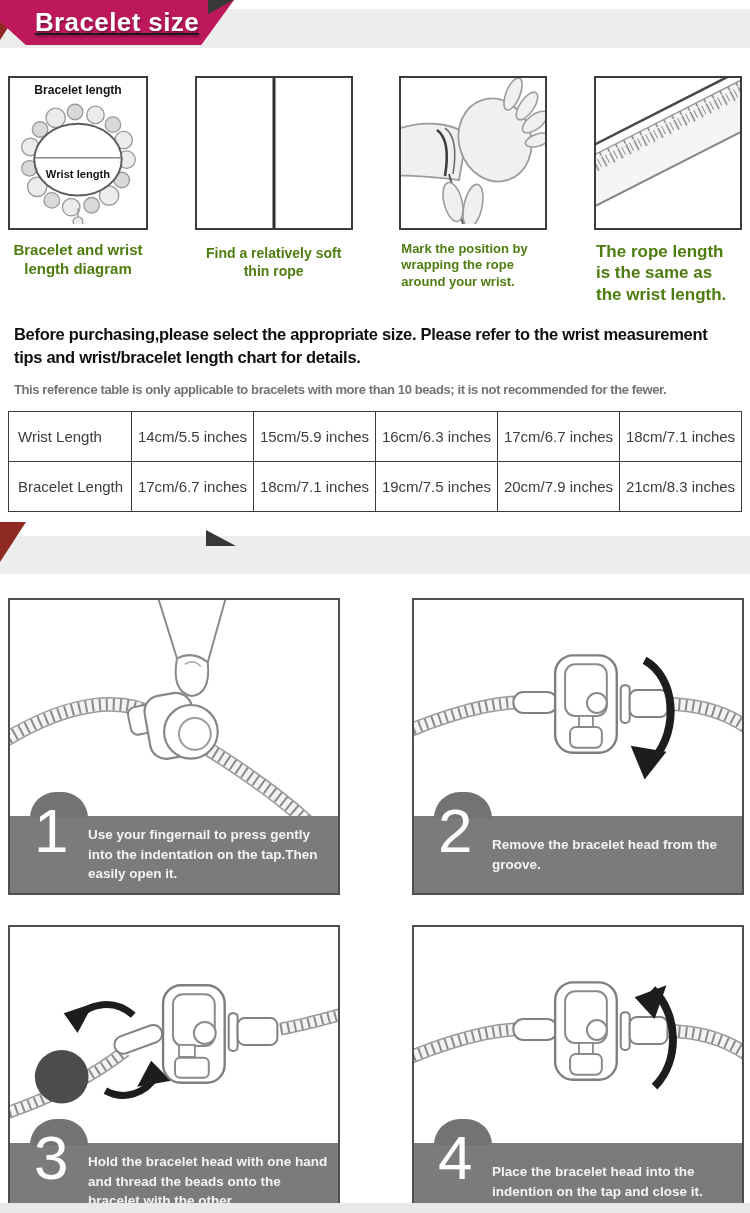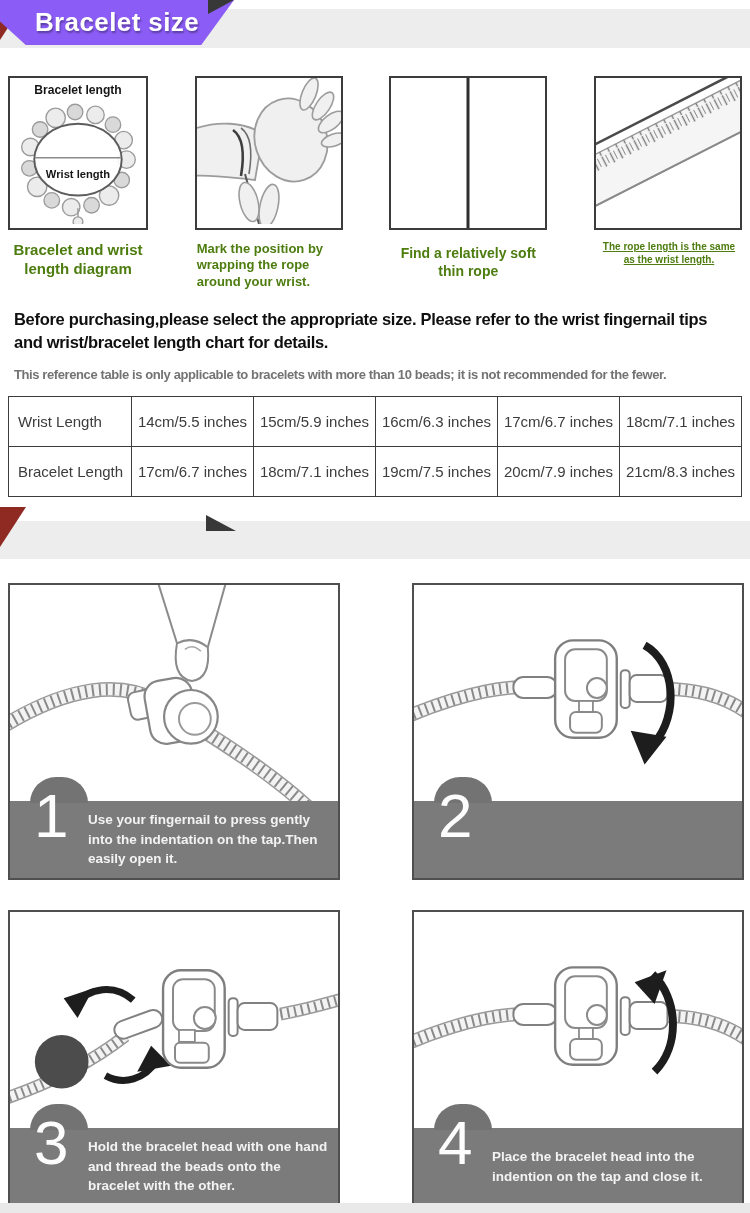--- a/index.html
+++ b/index.html
@@ -6,41 +6,41 @@
   .page{position:relative;width:750px;height:1213px;background:#fff;overflow:hidden;
         font-family:"Liberation Sans",sans-serif;color:#1a1a1a;}
 
   
   .ribbon-row{position:relative;height:62px;}
   .ribbon-row.use{height:68px;margin-top:10px;}
   .band{position:absolute;left:0;top:9px;width:100%;height:39px;background:#ededed;}
   .ribbon-row.use .band{top:14px;height:38px;}
   .corner-red{position:absolute;left:0;top:0;width:26px;height:40px;background:#8e2a22;
               clip-path:polygon(0 0,100% 0,0 100%);}
-  .ribbon{position:absolute;left:0;top:0;width:234px;height:45px;background:#8b5cf6;
+  .ribbon{position:absolute;left:0;top:0;width:234px;height:45px;background:#be185d;
           clip-path:polygon(0 0,100% 0,86% 100%,11% 100%,0 48%);
-          display:flex;align-items:center;justify-content:center;z-index:2;}
+          display:flex;align-items:center;justify-content:center;z-index:2;text-decoration:underline;}
   .ribbon-row.use .ribbon{top:4px;clip-path:polygon(2% 12%,6% 0,100% 0,86% 100%,11% 100%,0 55%);}
   .ribbon .txt{color:#fff;font-size:26px;font-weight:bold;letter-spacing:.4px;
                text-shadow:1px 2px 2px rgba(0,0,0,.35);}
   .fold{position:absolute;left:208px;top:0;width:26px;height:14px;background:#383838;
         clip-path:polygon(0 0,100% 0,0 100%);z-index:3;}
   .ribbon-row.use .fold{left:206px;top:8px;width:30px;height:16px;
         clip-path:polygon(0 0,100% 100%,0 100%);}
 
   
   .measure-row{display:flex;justify-content:space-between;padding:14px 8px 0;}
   .m-panel{margin:0;display:flex;flex-direction:column;}
   .m-box{border:2px solid #3c3c3c;background:#fff;height:150px;position:relative;overflow:hidden;}
   .p1{width:140px;} .p2{width:158px;} .p3{width:148px;} .p4{width:148px;}
   .m-cap{font-weight:bold;color:#4d7c0f;margin-top:11px;line-height:1.25;}
   .p1 .m-cap{font-size:15px;text-align:center;}
   .p2 .m-cap{font-size:14px;text-align:center;margin-top:15px;}
   .p3 .m-cap{font-size:13px;text-align:left;padding-left:2px;}
-  .p4 .m-cap{font-size:10px;text-align:center;padding-left:2px;text-decoration:underline;}
+  .p4 .m-cap{font-size:17px;text-align:left;padding-left:2px;}
   .rope-line{position:absolute;left:50%;top:0;width:3px;height:100%;background:#2e2e2e;
              transform:translateX(-50%);}
 
   
   .intro{margin:18px 14px 0;font-size:16.5px;letter-spacing:-.3px;font-weight:bold;
          line-height:1.4;color:#0f0f0f;}
   .warning{margin:13px 14px 0;font-size:13px;letter-spacing:-.4px;font-weight:bold;
            color:#737373;white-space:nowrap;}
 
   
@@ -106,20 +106,27 @@
           <line x1="70" y1="134" x2="70" y2="144" stroke="#999" stroke-width="1.5"></line>
           <circle cx="70" cy="148" r="5" fill="#ececec" stroke="#999" stroke-width="1.4"></circle>
           <ellipse cx="70" cy="84" rx="45" ry="37" fill="#ffffff" fill-opacity="0.9" stroke="#5c5c5c" stroke-width="2"></ellipse>
           <line x1="26" y1="82" x2="114" y2="82" stroke="#8a8a8a" stroke-width="1.5"></line>
           <text x="70" y="103" text-anchor="middle" font-size="11.5" font-weight="bold" fill="#161616" font-family="Liberation Sans, sans-serif">Wrist length</text>
         </svg>
       </div>
       <figcaption class="m-cap">Bracelet and wrist length diagram</figcaption>
     </figure>
 
+    <figure class="m-panel p2">
+      <div class="m-box">
+        <div class="rope-line"></div>
+      </div>
+      <figcaption class="m-cap">Find a relatively soft thin rope</figcaption>
+    </figure>
+
     <figure class="m-panel p3">
       <div class="m-box">
         <svg viewBox="0 0 144 146">
           <path d="M-6 52 C 20 42, 48 44, 66 56 L 58 102 C 36 100, 14 96, -6 98 Z" fill="#f0f0f0" stroke="#9c9c9c" stroke-width="1.8"></path>
           <ellipse cx="94" cy="62" rx="36" ry="42" transform="rotate(-18 94 62)" fill="#f0f0f0" stroke="#9c9c9c" stroke-width="1.8"></ellipse>
           <g fill="#f0f0f0" stroke="#9c9c9c" stroke-width="1.6">
             <ellipse cx="112" cy="16" rx="7" ry="17" transform="rotate(22 112 16)"></ellipse>
             <ellipse cx="126" cy="28" rx="7" ry="16" transform="rotate(34 126 28)"></ellipse>
             <ellipse cx="134" cy="44" rx="7" ry="15" transform="rotate(52 134 44)"></ellipse>
             <ellipse cx="137" cy="62" rx="6" ry="13" transform="rotate(72 137 62)"></ellipse>
@@ -127,27 +134,20 @@
           <path d="M36 52 q 14 10 8 46" fill="none" stroke="#3f3f3f" stroke-width="2.6"></path>
           <path d="M44 50 q 14 10 8 46" fill="none" stroke="#6d6d6d" stroke-width="1.6"></path>
           <line x1="48" y1="96" x2="62" y2="146" stroke="#565656" stroke-width="2"></line>
           <g fill="#f0f0f0" stroke="#9c9c9c" stroke-width="1.6">
             <ellipse cx="52" cy="124" rx="9" ry="20" transform="rotate(-14 52 124)"></ellipse>
             <ellipse cx="72" cy="128" rx="9" ry="22" transform="rotate(12 72 128)"></ellipse>
           </g>
         </svg>
       </div>
       <figcaption class="m-cap">Mark the position by wrapping the rope around your wrist.</figcaption>
-    </figure>
-
-    <figure class="m-panel p2">
-      <div class="m-box">
-        <div class="rope-line"></div>
-      </div>
-      <figcaption class="m-cap">Find a relatively soft thin rope</figcaption>
     </figure>
 
     <figure class="m-panel p4">
       <div class="m-box">
         <svg viewBox="0 0 144 146">
           <defs>
             <pattern id="ticks" patternUnits="userSpaceOnUse" width="9" height="16">
               <line x1="1.5" y1="0" x2="1.5" y2="15" stroke="#7a7a7a" stroke-width="1.4"></line>
               <line x1="5.5" y1="0" x2="5.5" y2="9" stroke="#8f8f8f" stroke-width="1"></line>
             </pattern>
@@ -157,21 +157,21 @@
             <rect x="-50" y="43" width="250" height="46" fill="#f5f5f5" stroke="#9a9a9a" stroke-width="1.5"></rect>
             <rect x="-50" y="43" width="250" height="16" fill="url(#ticks)"></rect>
             <line x1="-50" y1="89" x2="200" y2="89" stroke="#8a8a8a" stroke-width="2"></line>
           </g>
         </svg>
       </div>
       <figcaption class="m-cap">The rope length is the same as the wrist length.</figcaption>
     </figure>
   </section>
 
-  <p class="intro">Before purchasing,please select the appropriate size. Please refer to the wrist fingernail tips and wrist/bracelet length chart for details.</p>
+  <p class="intro">Before purchasing,please select the appropriate size. Please refer to the wrist measurement tips and wrist/bracelet length chart for details.</p>
   <p class="warning">This reference table is only applicable to bracelets with more than 10 beads; it is not recommended for the fewer.</p>
 
   <table class="size-table">
     <tbody>
       <tr>
         <td class="lbl">Wrist Length</td>
         <td>14cm/5.5 inches</td>
         <td>15cm/5.9 inches</td>
         <td>16cm/6.3 inches</td>
         <td>17cm/6.7 inches</td>
@@ -245,20 +245,21 @@
           <rect x="157" y="127" width="32" height="21" rx="6" fill="none" stroke="#8a8a8a" stroke-width="2"></rect>
           <rect x="208" y="85" width="9" height="38" rx="4" fill="#fff" stroke="#818181" stroke-width="2"></rect>
           <rect x="217" y="90" width="38" height="27" rx="7" fill="#fff" stroke="#818181" stroke-width="2"></rect>
           <path d="M232 60 C 264 78, 266 130, 242 158" fill="none" stroke="#1d1d1d" stroke-width="8"></path>
           <polygon points="218,146 254,152 232,180" fill="#1d1d1d"></polygon>
         </svg>
       </div>
       <div class="step-bar">
         <div class="bump"></div>
         <span class="step-num">2</span>
+        <p class="step-text">Remove the bracelet head from the groove.</p>
       </div>
     </div>
 
     <div class="step-panel">
       <div class="illus">
         <svg viewBox="0 0 330 216" preserveAspectRatio="xMidYMid meet">
           <g fill="none">
             <path d="M-8 188 C 40 172, 80 152, 116 124" stroke="#9a9a9a" stroke-width="13"></path>
             <path d="M-8 188 C 40 172, 80 152, 116 124" stroke="#f3f3f3" stroke-width="10"></path>
             <path d="M-8 188 C 40 172, 80 152, 116 124" stroke="#8a8a8a" stroke-width="10" stroke-dasharray="2 5"></path>

